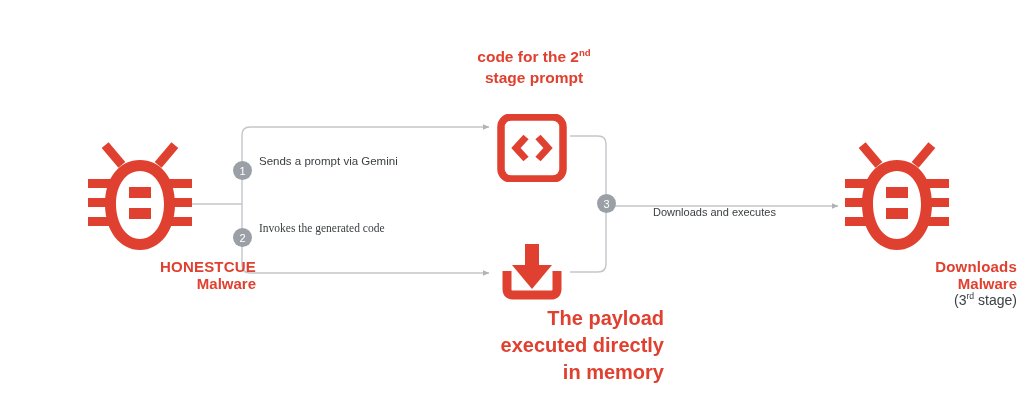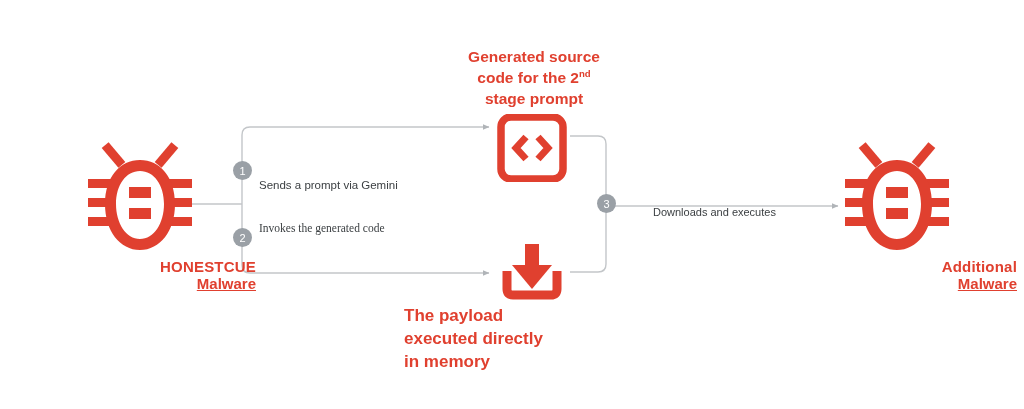--- a/index.html
+++ b/index.html
@@ -36,41 +36,40 @@
   .caption-line1 {
     font-size: 15px;
     font-weight: bold;
     color: #e0402f;
     letter-spacing: 0.2px;
   }
   .caption-line2 {
     font-size: 15px;
     font-weight: bold;
     color: #e0402f;
-    text-decoration: underline;
   }
   .caption-sub {
     font-size: 14px;
     color: #3c4043;
     font-weight: normal;
   }
   .heading-top {
     position: absolute;
     width: 260px;
     text-align: center;
     font-size: 15.5px;
     font-weight: bold;
     color: #e0402f;
     line-height: 1.35;
   }
   .heading-bottom {
     position: absolute;
     width: 260px;
-    text-align: left;
-    font-size: 17px;
+    text-align: right;
+    font-size: 20px;
     font-weight: bold;
     color: #e0402f;
     line-height: 1.35;
   }
   .step-text {
     position: absolute;
     font-size: 11.5px;
     color: #3c4043;
     line-height: 1.5;
     width: 190px;
@@ -151,31 +150,30 @@
         <rect x="41" y="68" width="22" height="11"></rect>
       </g>
     </svg>
   </div>
   <div class="node-caption" style="left:16px; top:258px;">
     <div class="caption-line1">HONESTCUE</div>
     <div class="caption-line2">Malware</div>
   </div>
 
   <div class="badge" style="left:233px; top:161px;">1</div>
-  <div class="step-text" style="left:259px; top:153px;margin-top:24px;">
+  <div class="step-text" style="left:259px; top:153px;">
     <div>Sends a prompt via Gemini</div>
   </div>
 
   <div class="badge" style="left:233px; top:228px;">2</div>
   <div class="step-text" style="left:259px; top:220px;font-family:Liberation Serif, serif;">
     <div>Invokes the generated code</div>
   </div>
 
   <div class="heading-top" style="left:404px; top:47px;">
-    <div>Generated source</div>
     <div><span>code for the 2</span><sup>nd</sup></div>
     <div>stage prompt</div>
   </div>
   <div class="node" style="left:497px; top:114px;">
     <svg width="70" height="68" viewBox="0 0 70 68" xmlns="http://www.w3.org/2000/svg">
       <rect x="4" y="3" width="62" height="62" rx="10" ry="10" fill="none" stroke="#e0402f" stroke-width="7.5"></rect>
       <path d="M29,23 L19,34 L29,45" fill="none" stroke="#e0402f" stroke-width="7" stroke-linecap="butt" stroke-linejoin="miter"></path>
       <path d="M41,23 L51,34 L41,45" fill="none" stroke="#e0402f" stroke-width="7" stroke-linecap="butt" stroke-linejoin="miter"></path>
     </svg>
   </div>
@@ -213,17 +211,18 @@
         <path d="M52,20 C32,20 17,37 17,64 C17,91 32,110 52,110 C72,110 87,91 87,64
                  C87,37 72,20 52,20 Z
                  M52,31 C66,31 76,45 76,64 C76,83 66,99 52,99 C38,99 28,83 28,64
                  C28,45 38,31 52,31 Z"></path>
         <rect x="41" y="47" width="22" height="11"></rect>
         <rect x="41" y="68" width="22" height="11"></rect>
       </g>
     </svg>
   </div>
   <div class="node-caption" style="left:777px; top:258px;">
-    <div class="caption-line1">Additional</div>
+    <div class="caption-line1">Downloads</div>
     <div class="caption-line2">Malware</div>
+    <div class="caption-sub"><span>(3</span><sup>rd</sup><span> stage)</span></div>
   </div>
 
 </div>
 
 </body></html>

